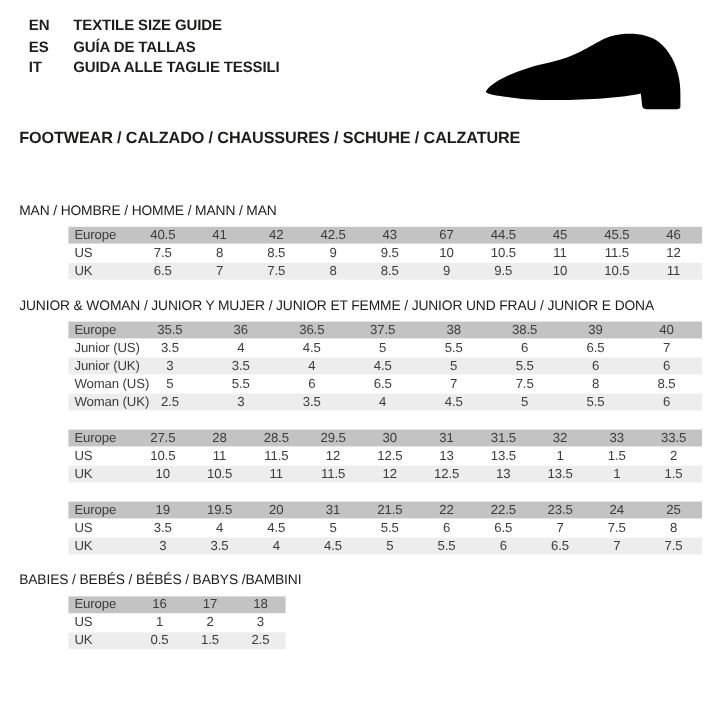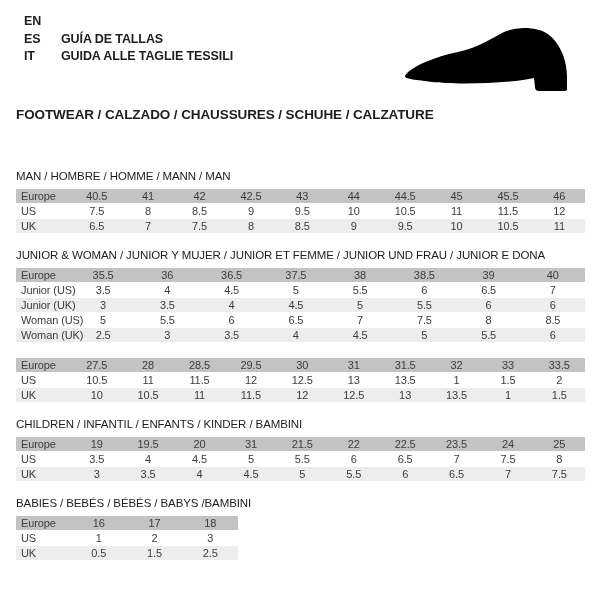--- a/index.html
+++ b/index.html
@@ -31,37 +31,38 @@
   .size-section{margin:0 0 16px 0;}
   .table-title{
     font-weight:normal;font-size:11.5px;line-height:13px;
     color:var(--title-color,#1d1d1b);margin-bottom:6px;
     letter-spacing:-0.1px;white-space:nowrap;
   }
   .size-table{width:569px;}
   .size-table.narrow{width:222px;}
   .t-row{
     display:flex;height:14px;line-height:14px;margin-bottom:1px;
-    font-size:11px;color:var(--text-color,#3c3c3b);letter-spacing:-0.1px;
+    font-size:11px;color:var(--text-color,#3c3c3b);letter-spacing:-0.1px;margin-left:41px;
   }
   .t-row.head{background:var(--header-row-bg,#c3c3c3);}
   .t-row.alt{background:var(--alt-row-bg,#ededed);}
   .t-row.plain{background:var(--plain-row-bg,#ffffff);}
   .cell{overflow:visible;white-space:nowrap;}
   .cell.label{width:50px;padding-left:5px;flex:none;text-align:left;}
   .cell.val{flex:1;text-align:center;}
 </style>
 </head>
 <body>
 
 <div class="page">
 
   <div class="langs">
       <div class="lang-row">
         <span class="lang-code">EN</span>
+        <span class="lang-label">TEXTILE SIZE GUIDE</span>
       </div>
       <div class="lang-row">
         <span class="lang-code">ES</span>
         <span class="lang-label">GUÍA DE TALLAS</span>
       </div>
       <div class="lang-row">
         <span class="lang-code">IT</span>
         <span class="lang-label">GUIDA ALLE TAGLIE TESSILI</span>
       </div>
     </div>
@@ -89,21 +90,21 @@
       <section class="size-section">
         <div class="table-title">MAN / HOMBRE / HOMME / MANN / MAN</div>
         <div class="size-table">
           <div class="t-row head">
             <span class="cell label">Europe</span>
             <span class="cell val">40.5</span>
             <span class="cell val">41</span>
             <span class="cell val">42</span>
             <span class="cell val">42.5</span>
             <span class="cell val">43</span>
-            <span class="cell val">44</span>
+            <span class="cell val">67</span>
             <span class="cell val">44.5</span>
             <span class="cell val">45</span>
             <span class="cell val">45.5</span>
             <span class="cell val">46</span>
           </div>
           <div class="t-row plain">
             <span class="cell label">US</span>
             <span class="cell val">7.5</span>
             <span class="cell val">8</span>
             <span class="cell val">8.5</span>
@@ -227,21 +228,20 @@
             <span class="cell val">12</span>
             <span class="cell val">12.5</span>
             <span class="cell val">13</span>
             <span class="cell val">13.5</span>
             <span class="cell val">1</span>
             <span class="cell val">1.5</span>
           </div>
         </div>
       </section>
       <section class="size-section">
-        <div class="table-title">CHILDREN / INFANTIL / ENFANTS / KINDER / BAMBINI</div>
         <div class="size-table">
           <div class="t-row head">
             <span class="cell label">Europe</span>
             <span class="cell val">19</span>
             <span class="cell val">19.5</span>
             <span class="cell val">20</span>
             <span class="cell val">31</span>
             <span class="cell val">21.5</span>
             <span class="cell val">22</span>
             <span class="cell val">22.5</span>

